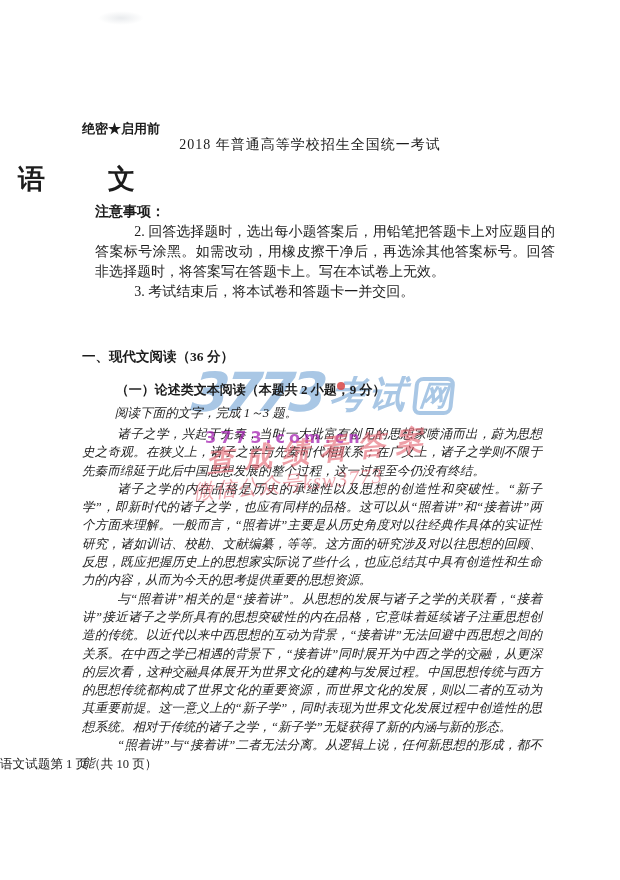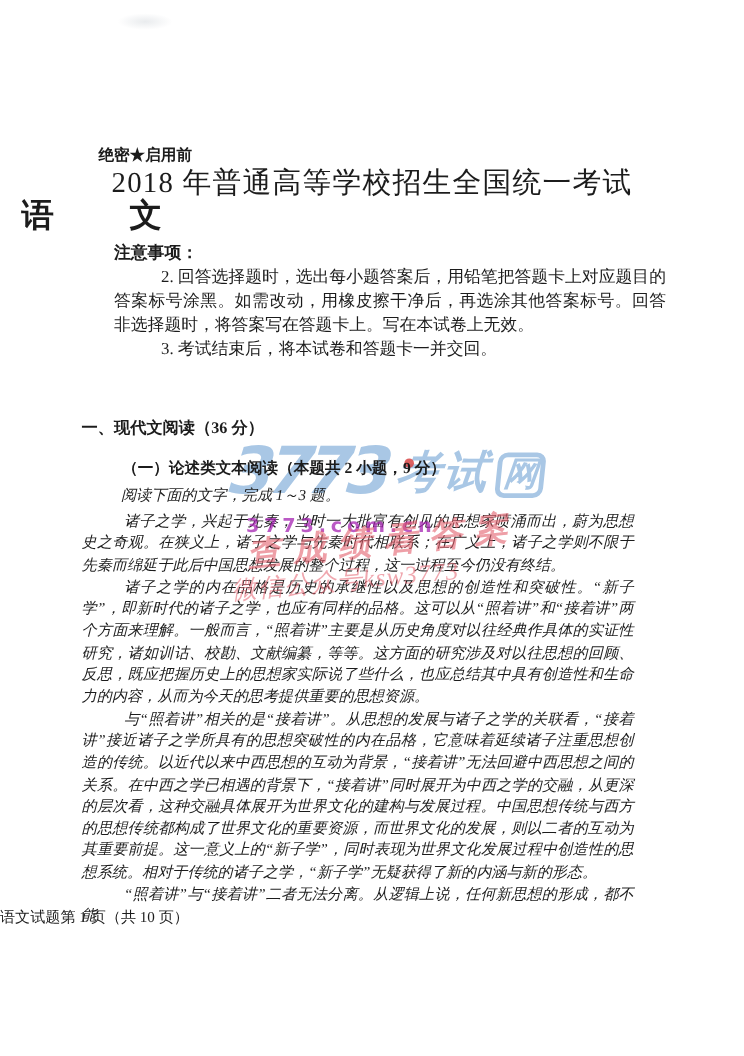--- a/index.html
+++ b/index.html
@@ -26,27 +26,27 @@
     background:#d84545;opacity:.85;}
   
   .wm-url{position:absolute;left:205px;top:428px;font-family:"DejaVu Sans","Liberation Sans",sans-serif;
     font-weight:bold;font-size:16px;letter-spacing:4px;color:#a21caf;opacity:.72;white-space:nowrap;}
   .wm-slogan{position:absolute;left:206px;top:444px;font-size:28px;font-weight:bold;letter-spacing:10px;
     color:#e4616e;opacity:.6;transform:rotate(-6deg);transform-origin:0 50%;font-style:italic;white-space:nowrap;}
   .wm-wechat{position:absolute;left:193px;top:478px;font-size:21px;letter-spacing:1px;
     color:#e4616e;opacity:.55;transform:rotate(-5deg);transform-origin:0 50%;font-style:italic;white-space:nowrap;}
   
   .classification{position:absolute;left:82px;top:120px;font-size:13px;font-weight:bold;}
-  .exam-title{position:absolute;left:0;right:0;top:136px;text-align:center;font-size:24px;letter-spacing:1px;}
+  .exam-title{position:absolute;left:0;right:0;top:136px;text-align:center;font-size:14px;letter-spacing:1px;}
   .subject-title{position:absolute;left:0;right:0;top:161px;text-align:left;font-size:27px;
     font-weight:bold;letter-spacing:18px;text-indent:18px;}
   .notice{position:absolute;left:95px;top:202px;width:460px;font-size:14px;line-height:20px;}
   .notice-heading{font-weight:bold;}
   .notice-item{margin:0;text-indent:2.8em;text-align:justify;}
-  .section{position:absolute;left:68px;top:348px;width:460px;}
+  .section{position:absolute;left:82px;top:348px;width:460px;}
   .sec-h{font-size:13.5px;font-weight:bold;margin:0 0 15px 0;}
   .sub-h{font-size:13px;font-weight:bold;margin:0 0 6px 0;padding-left:2.6em;}
   .instruction{font-size:12.6px;margin:0 0 3px 0;padding-left:2.6em;font-style:italic;}
   .passage p{font-size:12.6px;line-height:18.3px;margin:0;text-indent:2.8em;
     text-align:justify;font-style:italic;}
   .page-footer{position:absolute;left:0;right:0;top:756px;text-align:left;font-size:12.6px;}
 </style>
 </head>
 <body>
 

